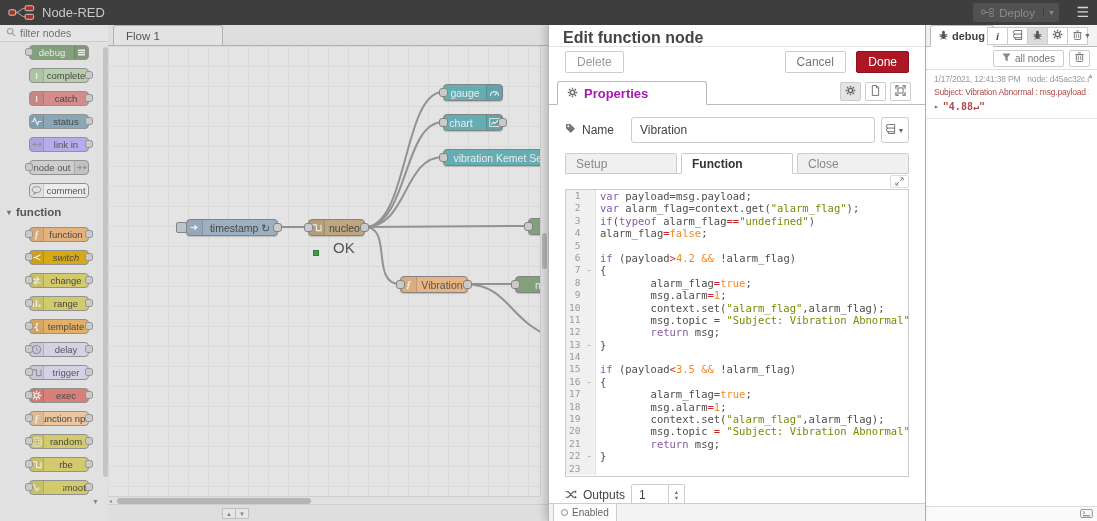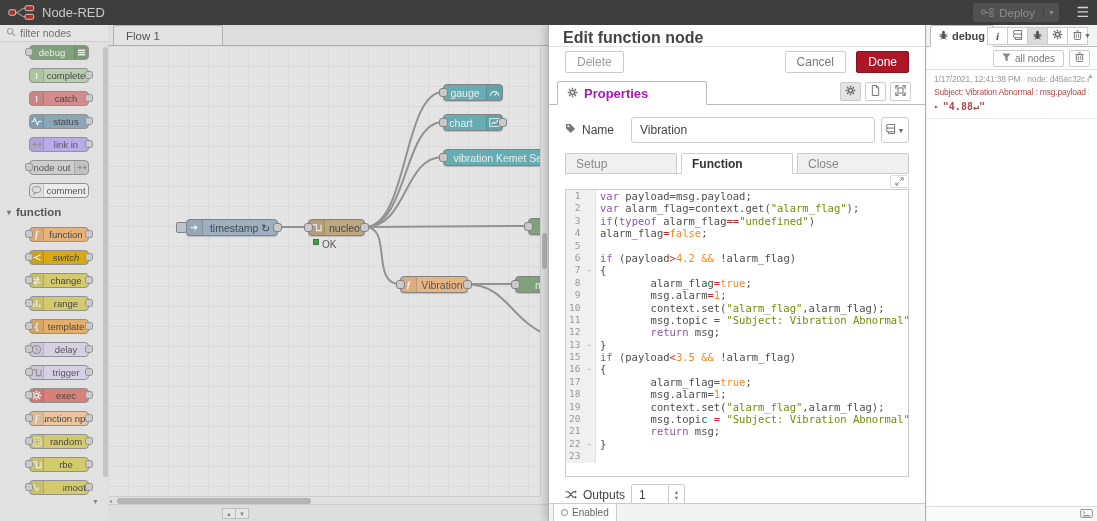--- a/index.html
+++ b/index.html
@@ -70,22 +70,22 @@
            background:rgba(0,0,0,0.05); }
   .cicon.l { border-right:1px solid rgba(0,0,0,0.12); }
   .cicon.r { border-left:1px solid rgba(0,0,0,0.12); order:2; }
   .clabel { flex:1; display:flex; align-items:center; justify-content:center;
             padding:0 4px; white-space:nowrap; }
   .cport { position:absolute; width:9px; height:9px; border:1px solid #888; background:#d9d9d9;
            border-radius:3px; top:50%; margin-top:-5px; }
   .cport.l { left:-5px; } .cport.r { right:-5px; }
   .nbutton { position:absolute; left:-11px; top:2px; width:11px; height:11px;
              border:1px solid #888; border-radius:2px; background:#c6d3e0; }
-  .nstatus { position:absolute; left:4px; top:19px; display:flex; align-items:flex-start; gap:3px;
-             font-size:10px; color:#555; }
+  .nstatus { position:absolute; left:4px; top:19px; display:flex; align-items:flex-end; gap:14px;
+             font-size:15px; color:#555; }
   .nstatus i { width:6px; height:6px; background:#44a544; border:1px solid #2e7d32; display:block; }
   .vscroll { position:absolute; right:0; top:21px; width:8px; height:450px; background:#f3f3f3;
              border-left:1px solid #ddd; }
   .vscroll .thumb { position:absolute; left:1px; width:5px; top:187px; height:36px;
                     background:#c1c1c1; border-radius:3px; }
   .hscroll { position:absolute; left:0; top:471px; width:432px; height:8px; background:#f3f3f3;
              border-top:1px solid #ddd; }
   .hscroll .larr { position:absolute; left:1px; top:0; font-size:6px; color:#999; }
   .hscroll .thumb { position:absolute; left:9px; top:1px; width:194px; height:6px;
                     background:#c1c1c1; border-radius:3px; }
@@ -645,20 +645,24 @@
           </div>
           <div class="cl">
             <span class="cg">12  </span>
             <span class="ct"><span class="d">        </span><span class="k">return</span><span class="d"> msg;</span></span>
           </div>
           <div class="cl">
             <span class="cg">13 -</span>
             <span class="ct"><span class="d">}</span></span>
           </div>
           <div class="cl">
+            <span class="cg">14  </span>
+            <span class="ct"></span>
+          </div>
+          <div class="cl">
             <span class="cg">15  </span>
             <span class="ct"><span class="k">if</span><span class="d"> (payload</span><span class="o">&lt;</span><span class="n">3.5</span><span class="d"> </span><span class="a">&amp;&amp;</span><span class="d"> !alarm_flag)</span></span>
           </div>
           <div class="cl">
             <span class="cg">16 -</span>
             <span class="ct"><span class="d">{</span></span>
           </div>
           <div class="cl">
             <span class="cg">17  </span>
             <span class="ct"><span class="d">        alarm_flag</span><span class="o">=</span><span class="n">true</span><span class="d">;</span></span>

